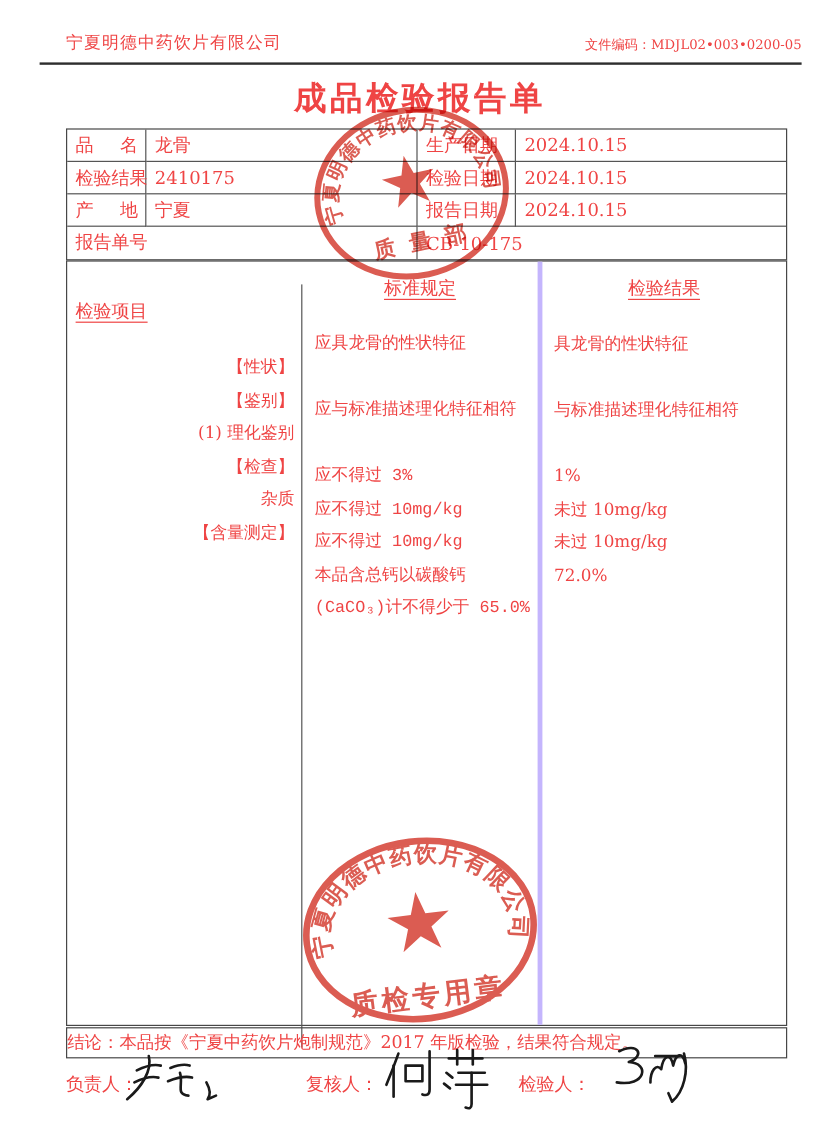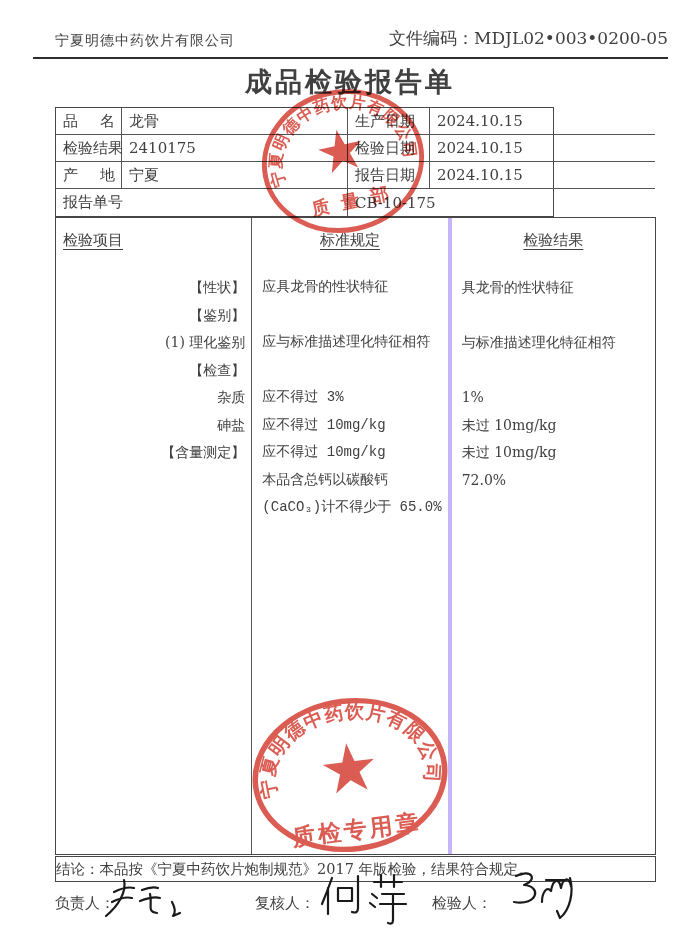--- a/index.html
+++ b/index.html
@@ -1,45 +1,45 @@
 <!DOCTYPE html>
 <html><head>
 <meta charset="utf-8">
 <style>
   html,body{margin:0;padding:0;background:#ffffff;}
   .page{position:relative;width:700px;height:946px;background:#fff;overflow:hidden;
-        font-family:"DejaVu Serif","Liberation Serif",serif;color:#404040;}
+        font-family:"DejaVu Serif","Liberation Serif",serif;color:#ef4444;}
 
   
   .hdr{position:absolute;left:33px;top:27px;width:635px;border-bottom:2px solid #2e2e2e;
        padding-bottom:7px;display:flex;justify-content:space-between;align-items:flex-end;}
   .hdr .co{padding-left:22px;font-size:14px;letter-spacing:1px;}
-  .hdr .code{font-size:17px;}
+  .hdr .code{font-size:11px;}
 
   .title{position:absolute;left:0;top:64px;width:700px;text-align:center;
          font-size:27px;font-weight:bold;letter-spacing:3px;}
 
   
-  .info-table{position:absolute;left:55px;top:107px;width:499px;height:110px;
+  .info-table{position:absolute;left:55px;top:107px;width:601px;height:110px;
               border:1px solid #474747;display:grid;box-sizing:border-box;
               grid-template-columns:66px 226px 82px 225px;grid-template-rows:repeat(4,1fr);
               font-size:15px;}
   .info-table>div{display:flex;align-items:center;padding-left:7px;box-sizing:border-box;
                   border-right:1px solid #555;border-bottom:1px solid #555;white-space:nowrap;}
   .info-table>div.lastcol{border-right:none;}
   .info-table>div.lastrow{border-bottom:none;}
   .jlabel{width:52px;text-align:justify;text-align-last:justify;display:inline-block;}
   .span2a{grid-column:1/3;}
   .span2b{grid-column:3/5;}
 
   
   .main-table{position:absolute;left:55px;top:217px;width:601px;height:638px;
               border:1px solid #474747;box-sizing:border-box;display:flex;}
   .mcol{height:100%;box-sizing:border-box;}
-  .mcol1{width:197px;border-right:1px solid #555;}
+  .mcol1{width:197px;border-right:1px solid #555;margin-top:19px;}
   .mcol2{width:200px;border-right:4px solid #c4b5fd;font-family:Liberation Mono, monospace;}
   .mcol3{width:204px;}
   .mhead{height:44px;display:flex;align-items:center;font-size:15px;}
   .mcol1 .mhead{padding-left:7px;}
   .mcol2 .mhead,.mcol3 .mhead{justify-content:center;}
   .mhead span{text-decoration:underline;text-underline-offset:4px;}
   .rows{padding-top:12px;}
   .mline{min-height:27.5px;line-height:27.5px;font-size:14px;padding-right:6px;}
   .mcol1 .mline{padding-left:7px;text-align:right;}
   .mcol2 .mline,.mcol3 .mline{padding-left:10px;}
@@ -98,21 +98,20 @@
     <div class="mcol mcol1">
       <div class="mhead">
           <span>检验项目</span>
         </div>
       <div class="rows" id="rows-col1">
           <div class="mline">【性状】</div>
           <div class="mline">【鉴别】</div>
           <div class="mline">(1) 理化鉴别</div>
           <div class="mline">【检查】</div>
           <div class="mline">杂质</div>
-          <div class="mline">砷盐</div>
           <div class="mline">【含量测定】</div>
         </div>
     </div>
     <div class="mcol mcol2">
       <div class="mhead">
           <span>标准规定</span>
         </div>
       <div class="rows" id="rows-col2">
           <div class="mline">应具龙骨的性状特征</div>
           <div class="mline"></div>

